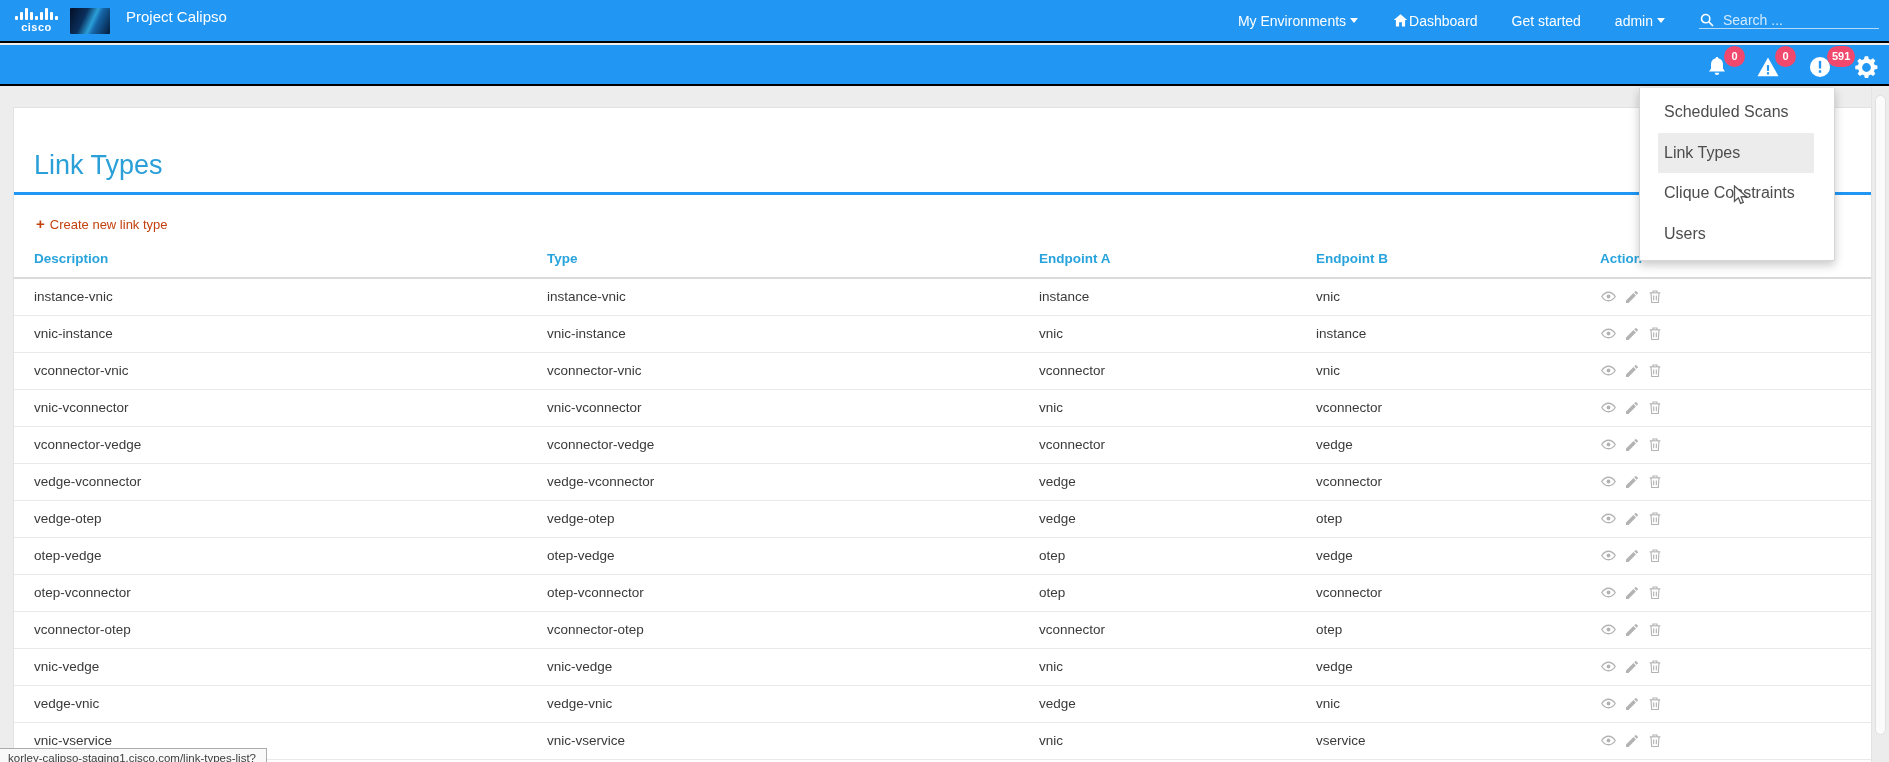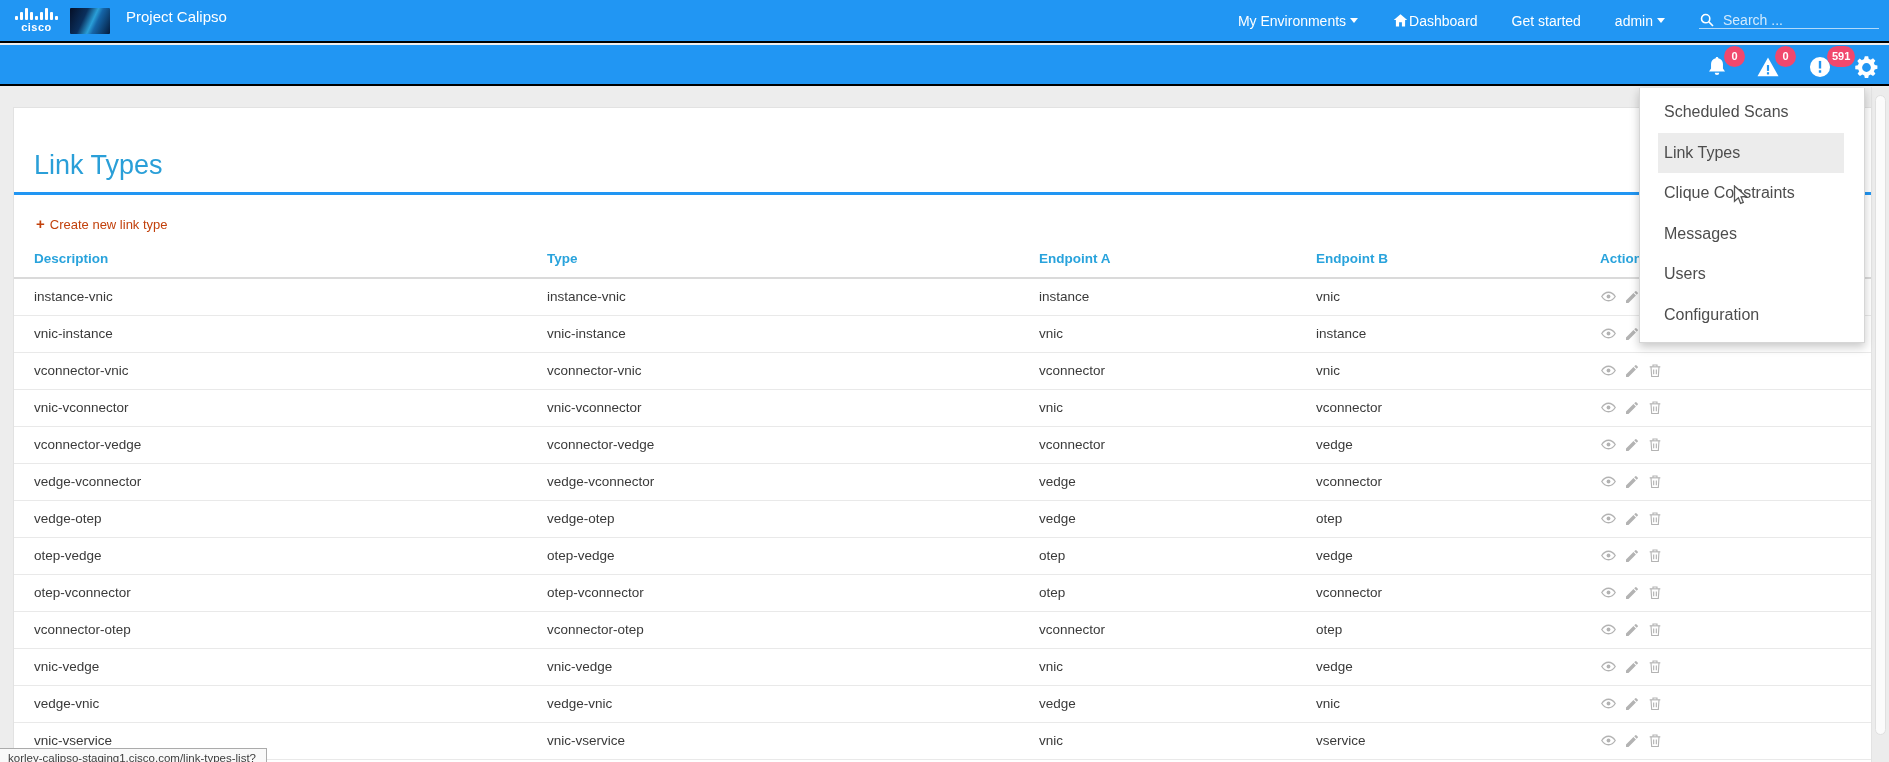--- a/index.html
+++ b/index.html
@@ -76,21 +76,21 @@
   table.lt th:first-child, table.lt td:first-child { padding-left:20px; }
   table.lt td {
     font-size:13.5px; color:#3a3a3a; height:37px; padding:0;
     border-bottom:1px solid #e9e9e9; vertical-align:middle;
   }
   .act { display:flex; align-items:center; gap:7px; }
   .act span { display:inline-flex; cursor:pointer; }
 
   
   .menu {
-    position:absolute; left:1639px; top:88px; width:226px; z-index:30;
+    position:absolute; left:1639px; top:88px; width:196px; z-index:30;
     background:#fff; border:1px solid #d6d6d6; border-top:none;
     box-shadow:0 4px 9px rgba(0,0,0,.22); padding:4px 0 6px 0;
   }
   .menu-item {
     height:40.6px; line-height:40.6px; font-size:16px; color:#4d4d4d;
     padding-left:24px; cursor:pointer; white-space:nowrap;
   }
   .menu-item.active { background:#ececec; margin:0 20px 0 18px; padding-left:6px; }
   .cursor-pointer { position:absolute; left:1733px; top:185px; z-index:40; }
 
@@ -640,23 +640,21 @@
 </main>
 
 <div class="scroll-track">
   <div class="scroll-thumb"></div>
 </div>
 
 <div class="menu" id="gear-menu">
     <div class="menu-item">Scheduled Scans</div>
     <div class="menu-item active">Link Types</div>
     <div class="menu-item">Clique Constraints</div>
-    <div class="menu-item">Messages</div>
     <div class="menu-item">Users</div>
-    <div class="menu-item">Configuration</div>
   </div>
 
 <span class="cursor-pointer">
   <svg width="17" height="22" viewBox="0 0 17 22">
       <path d="M1.5 1v15.2l3.9-3.4 2.2 5.6 2.7-1.1-2.2-5.4 5.2-.5z" fill="#fff" stroke="#555" stroke-width="1.3"></path>
     </svg>
 </span>
 
 <div class="statusbar">
   <span>korley-calipso-staging1.cisco.com/link-types-list?</span>

